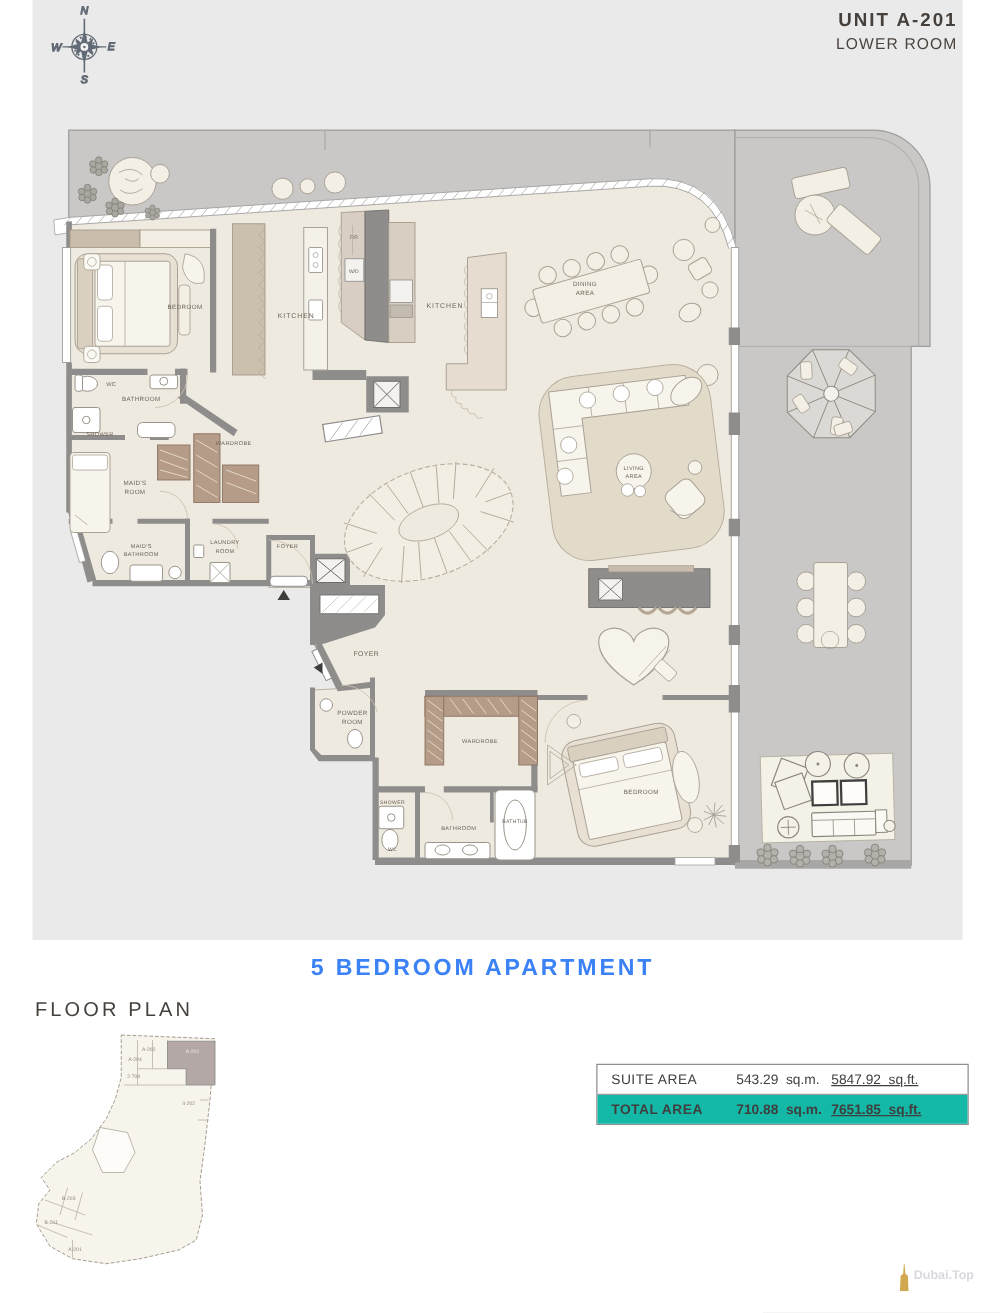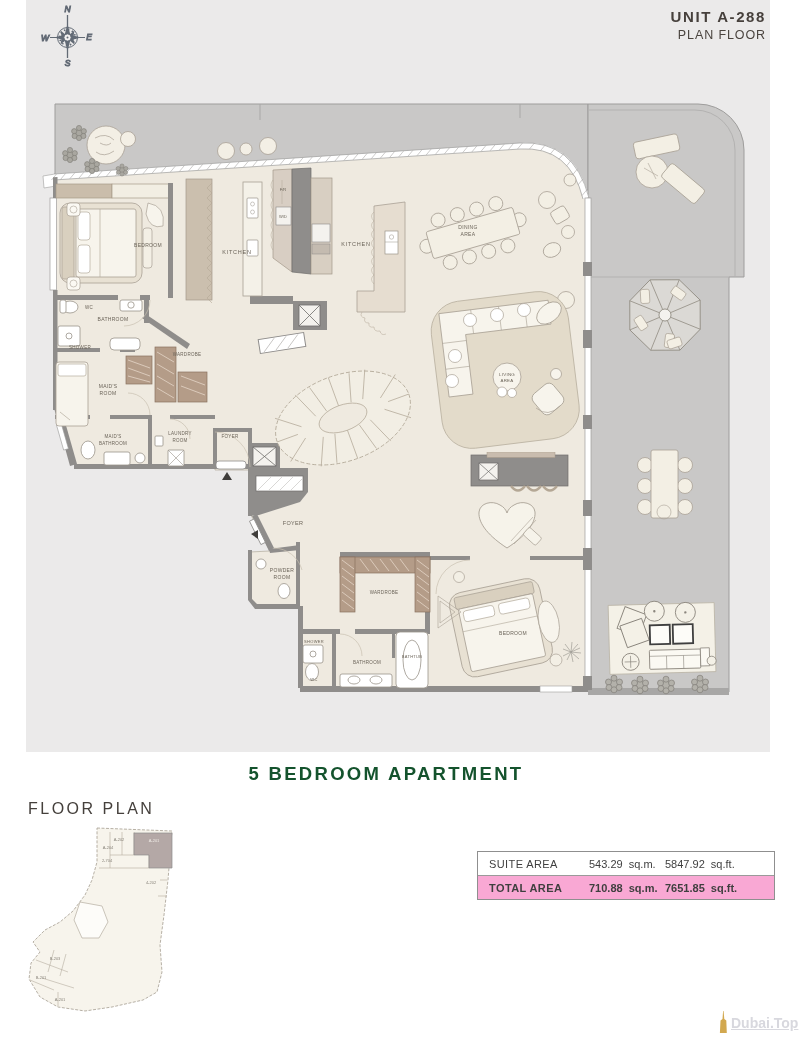--- a/index.html
+++ b/index.html
@@ -2,32 +2,32 @@
 <html><head>
 <meta charset="utf-8">
 <style>
   html,body{margin:0;padding:0;}
   body{width:800px;height:1050px;position:relative;background:#ffffff;font-family:"Liberation Sans",sans-serif;overflow:hidden;}
   .abs{position:absolute;}
   #pagegrey{left:26px;top:0;width:744px;height:752px;background:#ebeaea;}
   #hdr{right:34px;top:8px;text-align:right;color:#46403c;}
   #hdr .u{font-size:15px;font-weight:bold;letter-spacing:1.6px;}
   #hdr .l{font-size:12.5px;letter-spacing:0.9px;margin-top:3px;color:#4a443f;}
-  #title{left:0;top:763px;width:772px;text-align:center;font-size:18.5px;font-weight:bold;letter-spacing:2.3px;color:#14532d;}
+  #title{left:0;top:763px;width:772px;text-align:center;font-size:18.5px;font-weight:bold;letter-spacing:2.3px;color:#3b82f6;}
   #fplabel{left:28px;top:800px;font-size:16px;letter-spacing:2.5px;color:#45403c;}
   #areatable{left:477px;top:851px;width:296px;border:1px solid #8f8f8f;font-size:11px;color:#3f3f3f;background:#fff;}
   #areatable .row{display:flex;align-items:center;height:23px;border-bottom:1px solid #9a9a9a;padding:0 8px 0 11px;white-space:nowrap;}
-  #areatable .row:last-child{border-bottom:none;background:#f9a8d4;font-weight:bold;}
+  #areatable .row:last-child{border-bottom:none;background:#14b8a6;font-weight:bold;}
   #areatable .lbl{width:100px;letter-spacing:0.4px;}
   #areatable .m{width:76px;text-align:left;}
-  #areatable .f{flex:1;text-align:left;}
+  #areatable .f{flex:1;text-align:left;text-decoration:underline;}
   #wm{left:670px;top:992px;width:130px;height:56px;}
   #wm .zh{position:absolute;left:0;top:0;font-size:25px;font-weight:bold;letter-spacing:1px;color:#fbfafa;-webkit-text-stroke:1px #e2e0e0;white-space:nowrap;}
   #wm .ic{position:absolute;left:47px;top:19px;}
-  #wm .en{position:absolute;left:61px;top:23px;font-size:14px;font-weight:bold;color:#d8d8de;text-decoration:underline;}
+  #wm .en{position:absolute;left:61px;top:23px;font-size:10px;font-weight:bold;color:#d8d8de;}
   svg text{font-family:"Liberation Sans",sans-serif;}
 </style>
 </head>
 <body>
 
 <div id="pagegrey" class="abs"></div>
 
 <svg id="plan" class="abs" style="left:0;top:0" width="800" height="752" viewBox="0 0 800 752">
 
 <g stroke="#626a75" fill="none">
@@ -691,22 +691,22 @@
  <text x="384" y="594" font-size="4.5">WARDROBE</text>
  <text x="513" y="635" font-size="5">BEDROOM</text>
  <text x="314" y="643" font-size="4">SHOWER</text>
  <text x="314" y="681" font-size="4">WC</text>
  <text x="367" y="664" font-size="4.5">BATHROOM</text>
  <text x="412" y="658" font-size="4">BATHTUB</text>
 </g>
 </svg>
 
 <div id="hdr" class="abs">
-  <div class="u">UNIT A-288</div>
-  <div class="l">PLAN FLOOR</div>
+  <div class="u">UNIT A-201</div>
+  <div class="l">LOWER ROOM</div>
 </div>
 
 <div id="title" class="abs">5 BEDROOM APARTMENT</div>
 
 <div id="fplabel" class="abs">FLOOR PLAN</div>
 
 <svg id="mini" class="abs" style="left:0;top:780px" width="220" height="260" viewBox="0 0 220 260">
 
 <path d="M97,48 L172,51 L168,100 L164,135 L160,165 L162,192 L157,212 L143,220 L112,227 L85,231 L58,227 L40,217 L29,199 L31,183 L40,172 L33,162 L45,150 L60,142 L73,131 L85,115 L92,100 L97,82 Z" fill="#f7f4ec" stroke="#a59d90" stroke-width="0.8" stroke-dasharray="3 1.5"></path>
 

